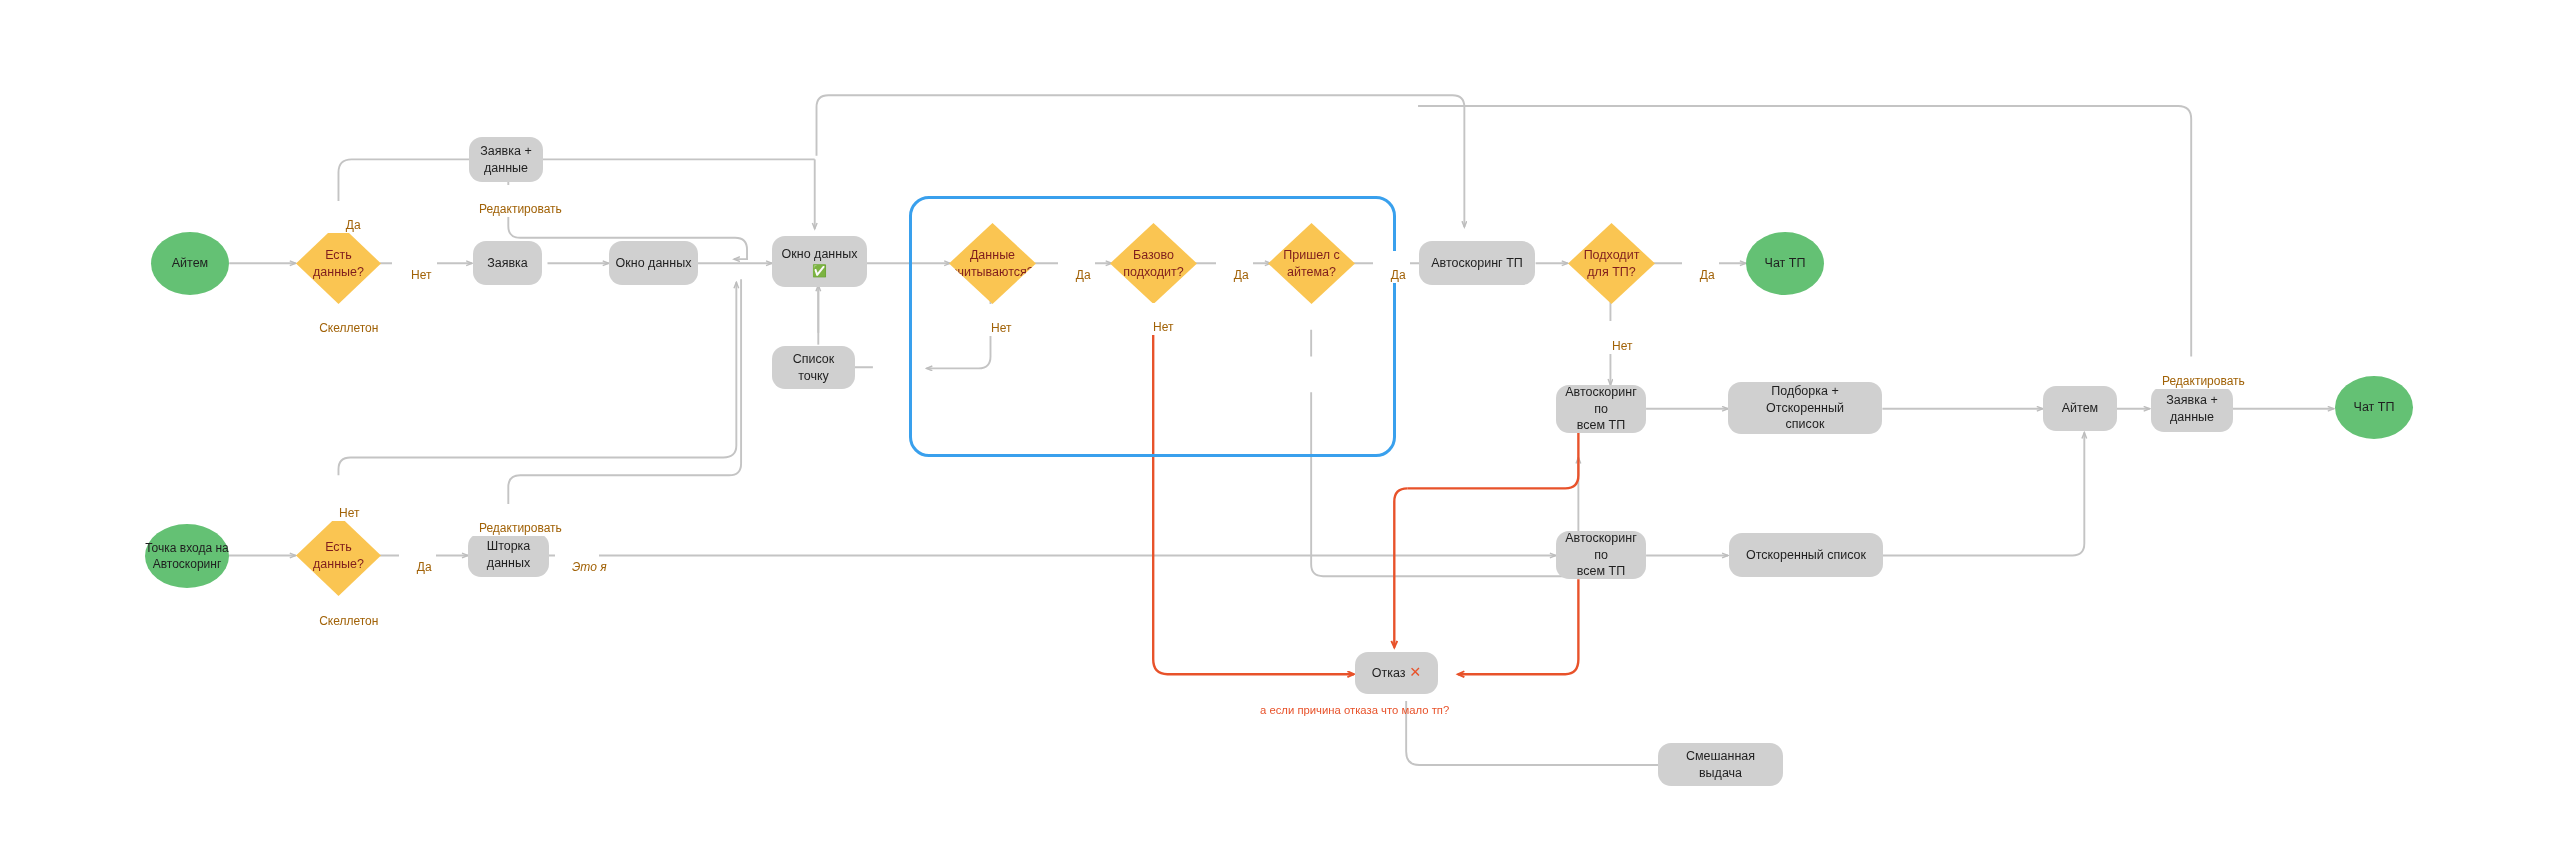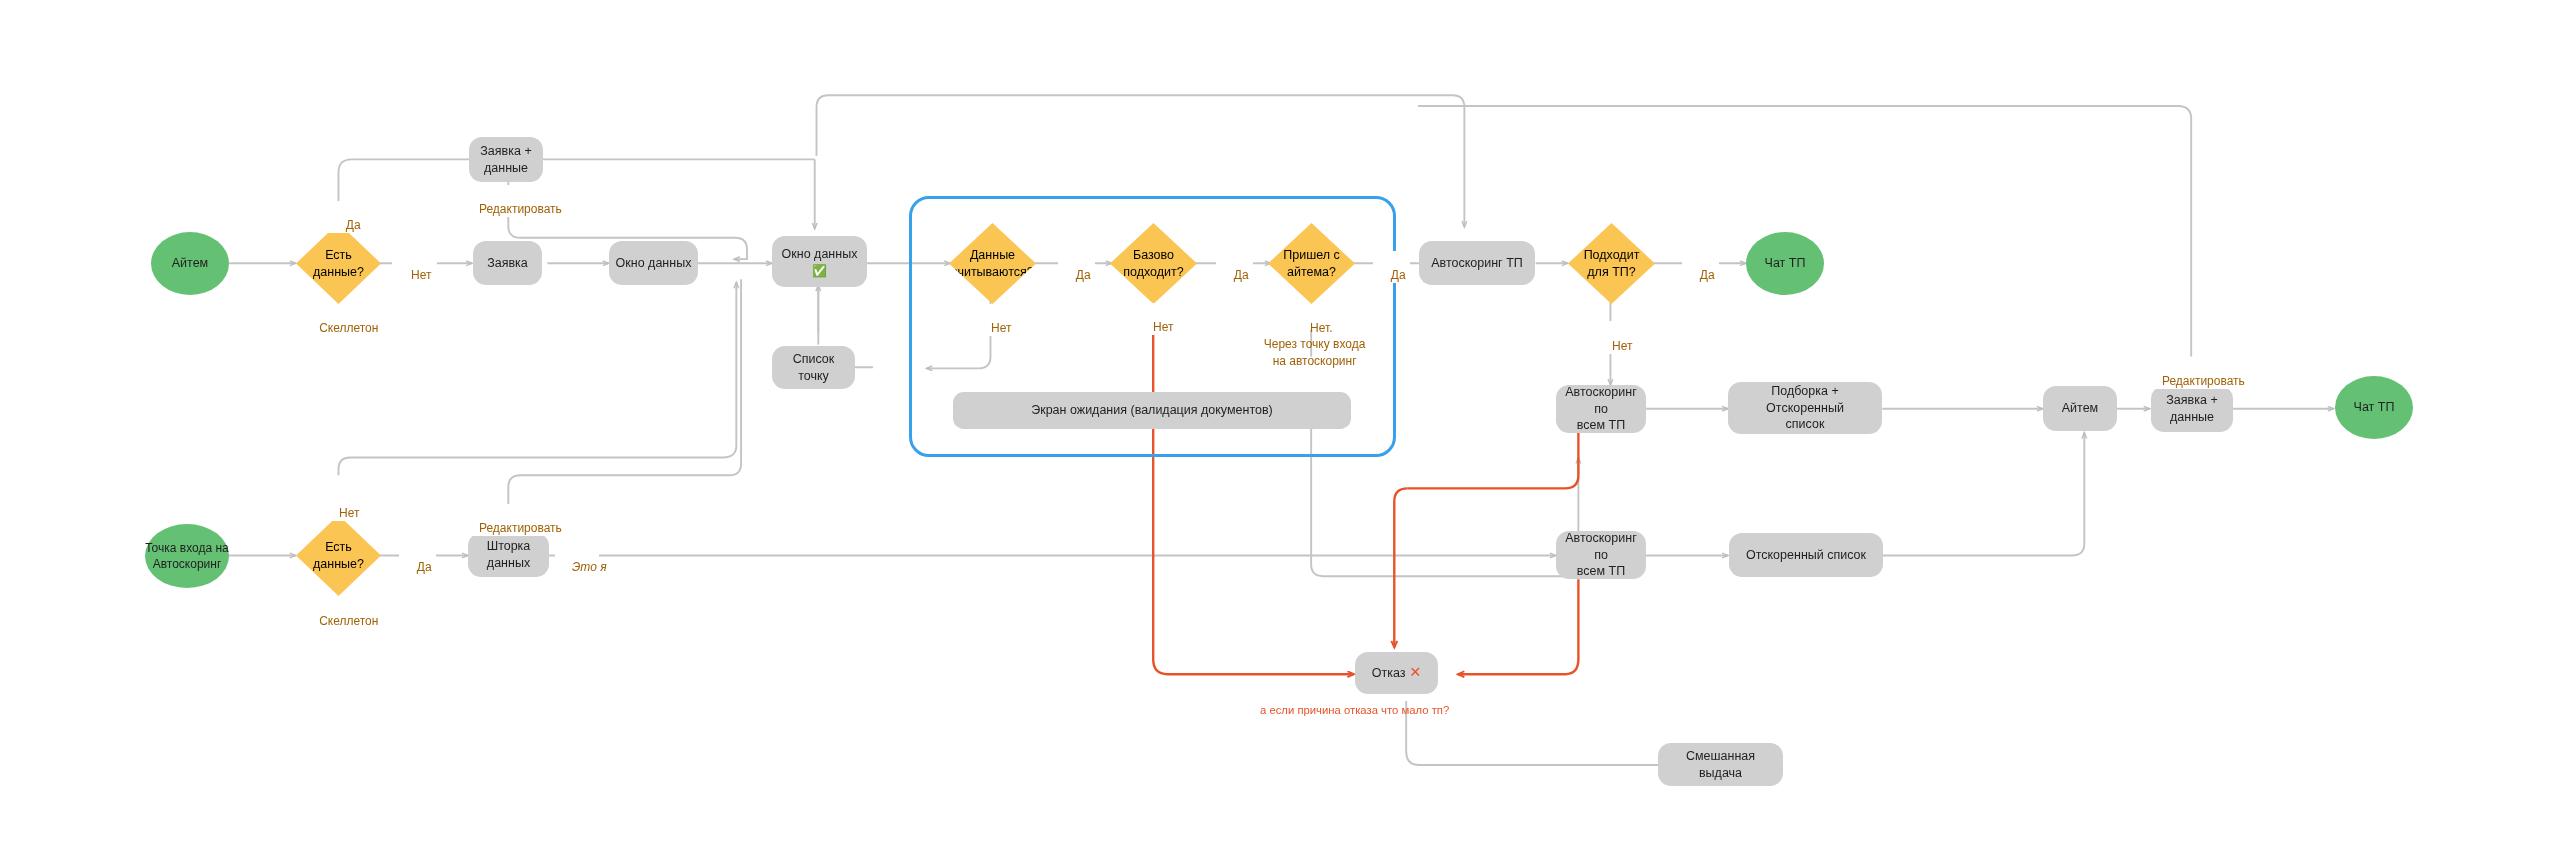--- a/index.html
+++ b/index.html
@@ -7,21 +7,21 @@
     font-family:"Liberation Sans","DejaVu Sans",sans-serif;
     width:2576px;height:852px;overflow:hidden;position:relative;
   }
   #canvas{position:absolute;inset:0;width:2576px;height:852px;}
   svg#wires{position:absolute;left:0;top:0;width:2576px;height:852px;}
 
   .node{position:absolute;display:flex;align-items:center;justify-content:center;
         text-align:center;box-sizing:border-box;color:#1f1f1f;line-height:1.35;}
 
   .n-process{background:#d0d0d0;border-radius:13px;font-size:12.5px;padding:3.6px 6px;}
-  .n-decision{background:#fac552;font-size:12.5px;color:#000000;
+  .n-decision{background:#fac552;font-size:12.5px;color:#7f1d1d;
               clip-path:polygon(50% 0,100% 50%,50% 100%,0 50%);}
   .n-terminal{background:#64c174;border-radius:50%;font-size:12.5px;color:#1f1f1f;}
   .n-wide{background:#d0d0d0;border-radius:10.7px;font-size:12.5px;}
 
   .lbl{position:absolute;font-size:12px;color:#a16207;text-align:center;
        line-height:1.35;white-space:pre;background:#fff;padding:0 3.6px;}
   .lbl.nobg{background:transparent;}
   .note-red{position:absolute;font-size:11.3px;color:#e8522a;white-space:nowrap;}
 
   .group-box{position:absolute;border:3px solid #39a0ed;border-radius:20px;
@@ -167,23 +167,20 @@
   <div class="node n-decision" style="left:1110px;top:223px;width:87px;height:81px;white-space:pre-line;">
     <span>Базово
 подходит?</span>
   </div>
 
   <div class="node n-decision" style="left:1268px;top:223px;width:87px;height:81px;white-space:pre-line;">
     <span>Пришел с
 айтема?</span>
   </div>
 
-  <div class="node n-wide" style="left:953px;top:392px;width:398px;height:37px;">
-    <span>Экран ожидания (валидация документов)</span>
-  </div>
 
   <div class="node n-process" style="left:1419px;top:241px;width:116px;height:44px;">
     <span>Автоскоринг ТП</span>
   </div>
 
   <div class="node n-decision" style="left:1568px;top:223px;width:87px;height:81px;white-space:pre-line;">
     <span>Подходит
 для ТП?</span>
   </div>
 
@@ -266,24 +263,20 @@
 
   <div class="lbl" style="left:1216px;top:251px;width:30px;">
     <span>Да</span></div>
 
   <div class="lbl" style="left:1135px;top:303px;width:36px;">
     <span>Нет</span></div>
 
   <div class="lbl" style="left:1373px;top:251px;width:30px;">
     <span>Да</span></div>
 
-  <div class="lbl nobg" style="left:1234px;top:304px;width:154px;">
-    <span>Нет.
-Через точку входа
-на автоскоринг</span></div>
 
   <div class="lbl" style="left:1682px;top:251px;width:30px;">
     <span>Да</span></div>
 
   <div class="lbl" style="left:1594px;top:322px;width:36px;">
     <span>Нет</span></div>
 
   <div class="lbl" style="left:2145px;top:357px;width:95px;">
     <span>Редактировать</span></div>
 

